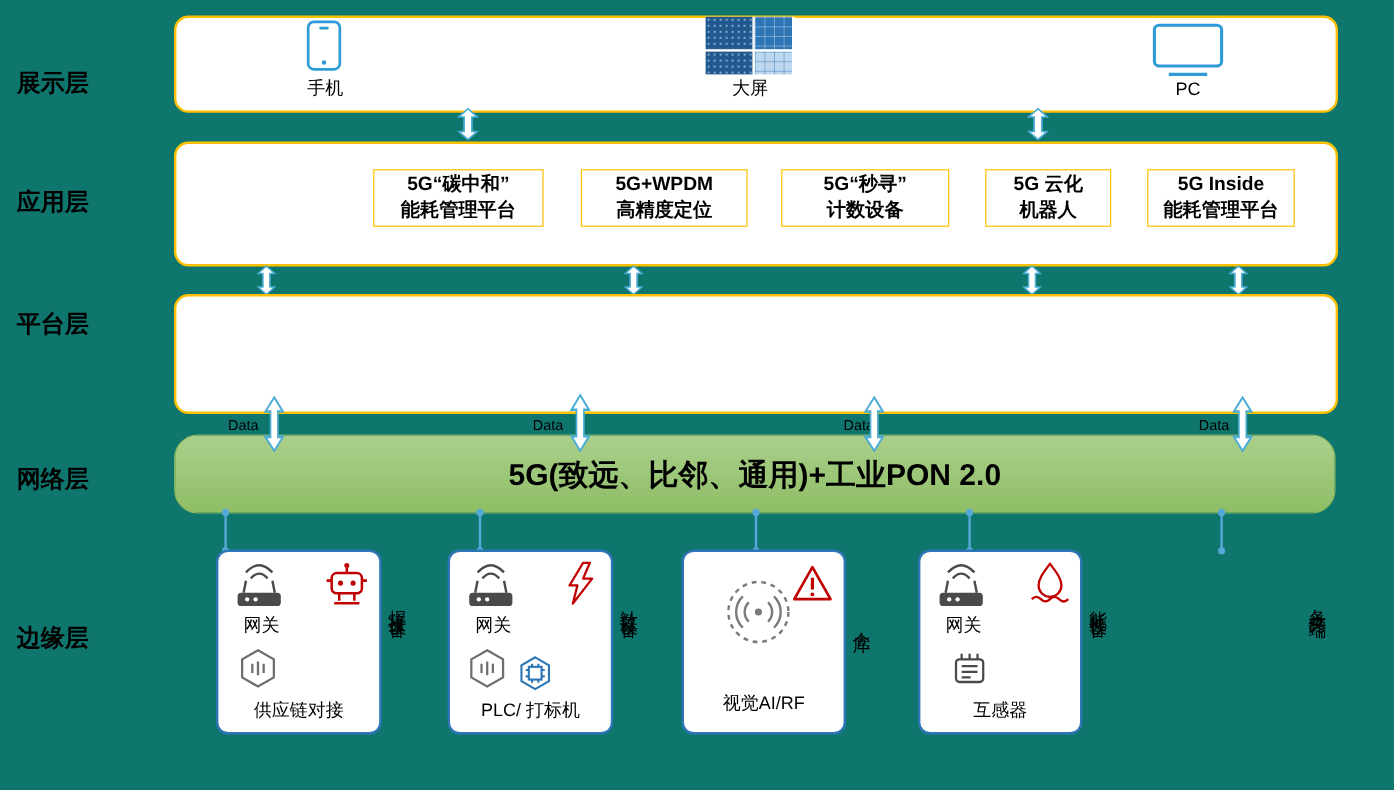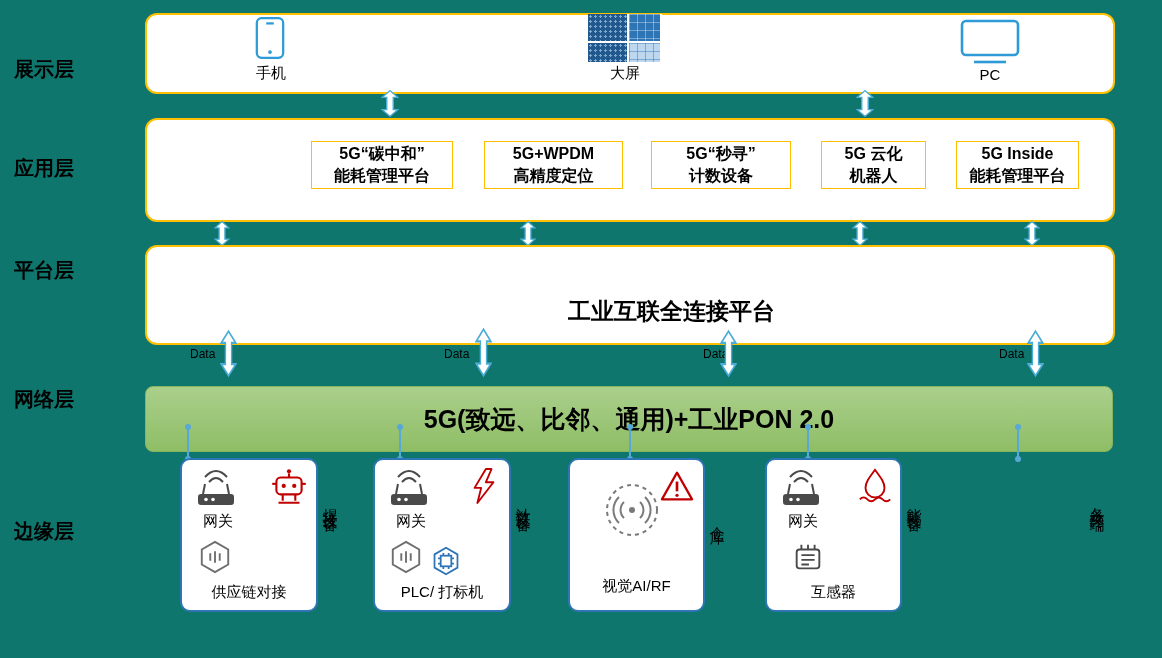--- a/index.html
+++ b/index.html
@@ -6,23 +6,23 @@
   #canvas{position:relative;width:1162px;height:658px;background:#0f766e;overflow:hidden;
           font-family:"Liberation Sans","DejaVu Sans",sans-serif;color:#000;}
   .layer-label{position:absolute;font-size:20px;font-weight:bold;}
   .container-yellow{position:absolute;border:2px solid #FFC000;border-radius:12px;background:#fff;}
   .app-box{position:absolute;border:1.5px solid #FFC000;background:#fff;display:flex;flex-direction:column;
            justify-content:center;text-align:center;font-weight:bold;font-size:16px;line-height:1.35;}
   .p-label{position:absolute;font-size:15px;text-align:center;}
   .varrow{position:absolute;}
   .varrow svg{display:block;width:100%;height:100%;}
   .data-label{position:absolute;font-size:12px;color:#000;}
-  .green-bar{position:absolute;left:145px;top:362px;width:966px;height:64px;border-radius:8px;
+  .green-bar{position:absolute;left:145px;top:362px;width:966px;height:64px;border-radius:20px;
              background:linear-gradient(#AACF8B,#8FBE66);border:1px solid #86B55E;
-             display:flex;align-items:center;justify-content:center;margin-top:24px;}
+             display:flex;align-items:center;justify-content:center;}
   .green-bar .title{font-size:25px;font-weight:bold;}
   .connector{position:absolute;width:8px;height:38px;}
   .connector .line{position:absolute;left:3px;top:3px;width:2px;height:32px;background:#56A8D8;}
   .connector .dot{position:absolute;left:1px;width:6px;height:6px;border-radius:50%;background:#56A8D8;}
   .connector .dot.top{top:0;}
   .connector .dot.bot{bottom:0;}
   .edge-box{position:absolute;border:2px solid #2E75B6;border-radius:10px;background:#fff;height:150px;top:458px;}
   .side-label{position:absolute;writing-mode:vertical-rl;font-size:15px;letter-spacing:3px;}
   .icon{position:absolute;display:block;}
   .icon svg{display:block;width:100%;height:100%;}
@@ -128,21 +128,20 @@
       </svg>
   </span>
   <span class="varrow" style="left:1024px;top:221px;width:16px;height:25px">
     <svg viewBox="0 0 22 40" preserveAspectRatio="none">
         <path d="M11 1 L20.5 11 L15 11 L15 29 L20.5 29 L11 39 L1.5 29 L7 29 L7 11 L1.5 11 Z" fill="#fff" stroke="#4BACD6" stroke-width="1.8"></path>
       </svg>
   </span>
 
   <div class="container-yellow" style="left:145px;top:245px;width:966px;height:96px"></div>
 
-  <div class="platform-title">工业互联全连接平台</div>
 
   <div class="data-label" style="left:190px;top:347px">Data</div>
   <span class="varrow" style="left:220px;top:330px;width:17px;height:47px;z-index:3">
     <svg viewBox="0 0 22 40" preserveAspectRatio="none">
         <path d="M11 1 L20.5 11 L15 11 L15 29 L20.5 29 L11 39 L1.5 29 L7 29 L7 11 L1.5 11 Z" fill="#fff" stroke="#4BACD6" stroke-width="1.8"></path>
       </svg>
   </span>
   <div class="data-label" style="left:444px;top:347px">Data</div>
   <span class="varrow" style="left:475px;top:328px;width:17px;height:49px;z-index:3">
     <svg viewBox="0 0 22 40" preserveAspectRatio="none">

